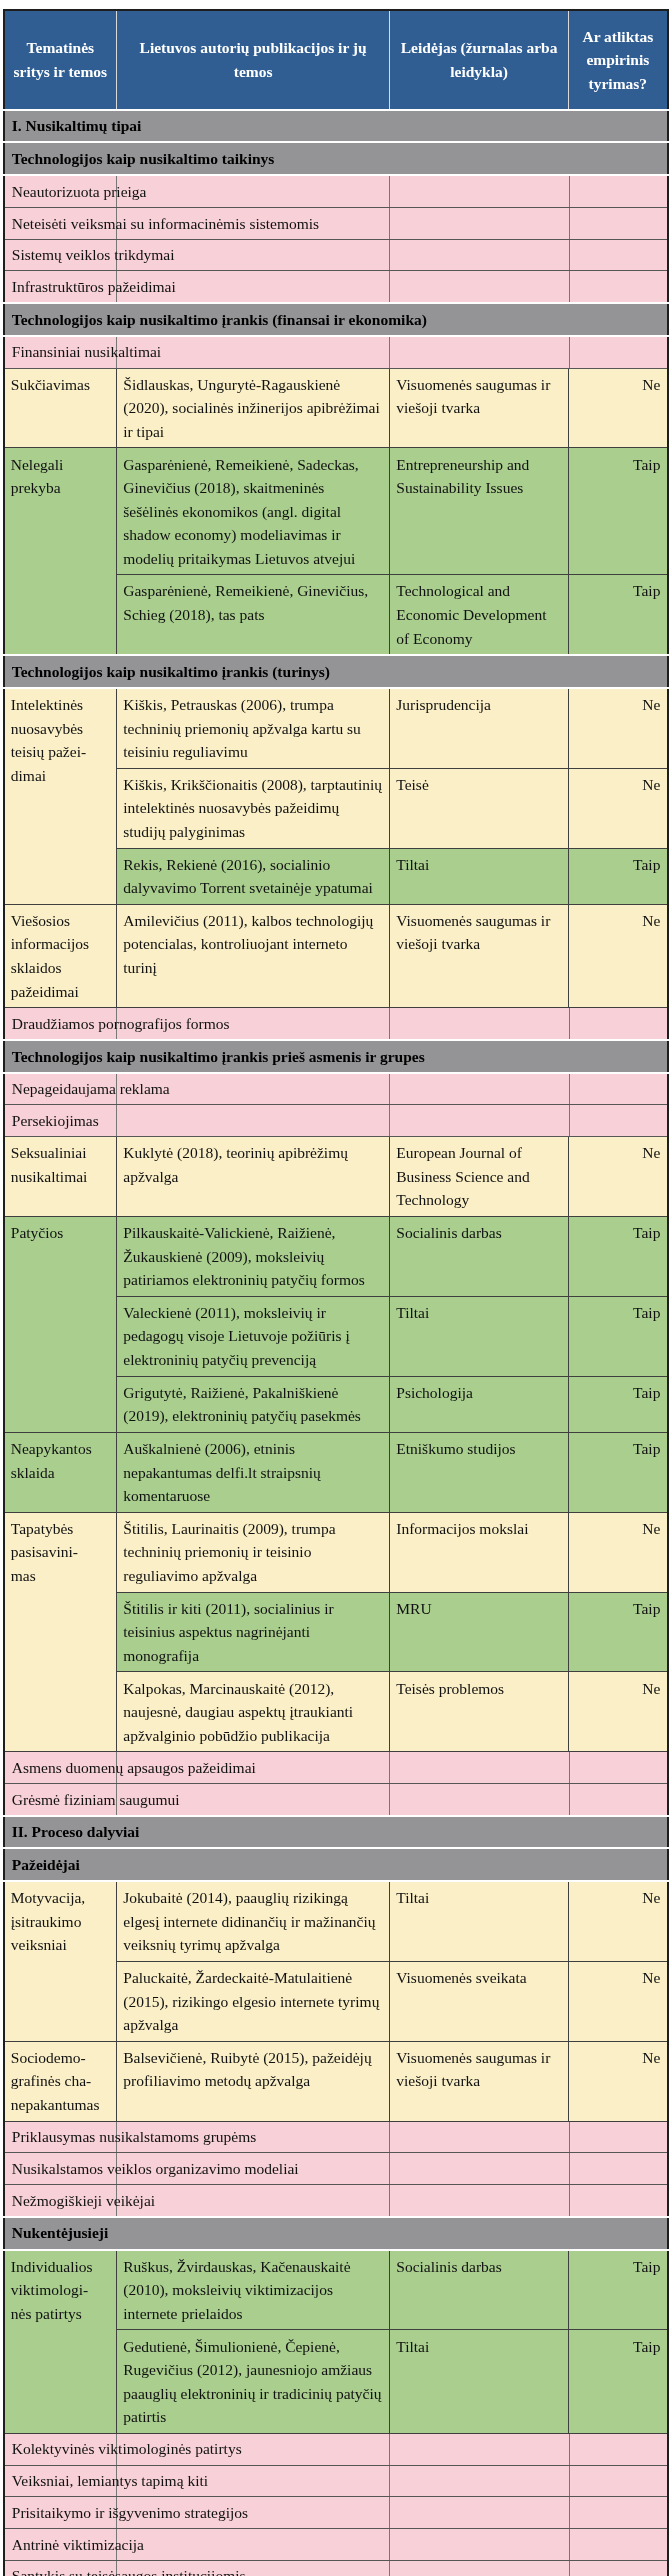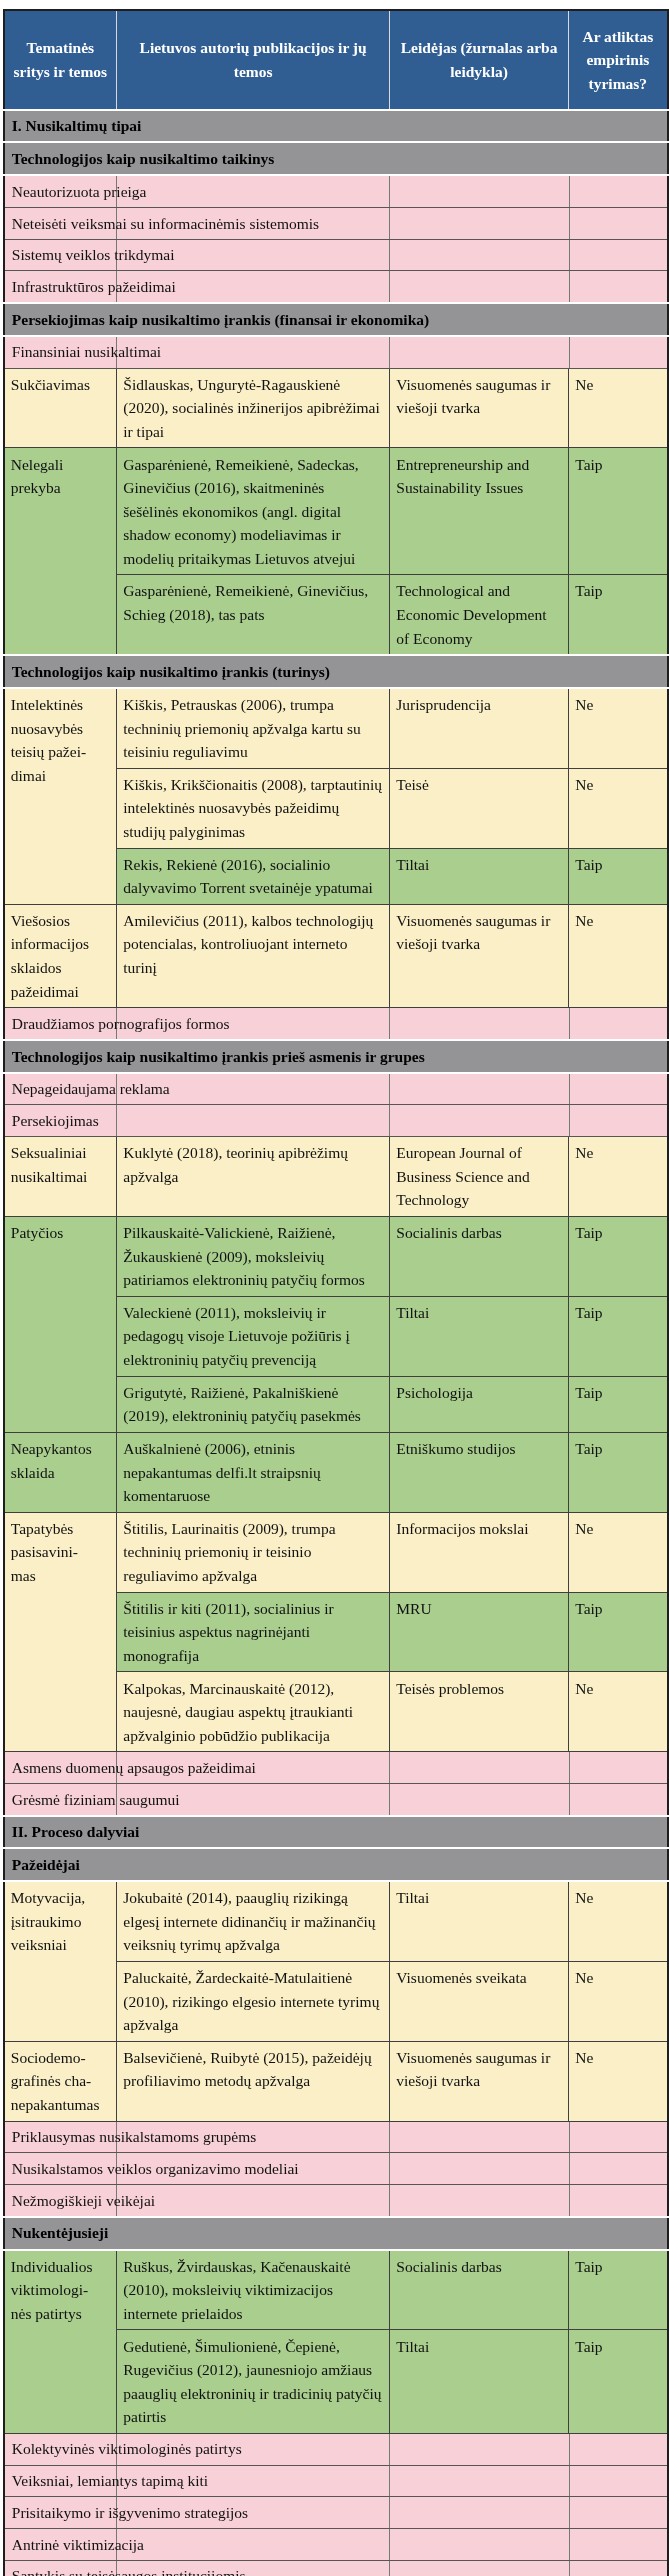--- a/index.html
+++ b/index.html
@@ -67,21 +67,21 @@
     border: 1px solid #3f3f3f;
     padding: 4.1px 6.2px;
   }
   tr.data-row.group-start td { border-top: 1.5px solid #2e2e2e; }
   td.topic-cell {
     white-space: pre-line;
     padding: 4.1px 4.1px 4.1px 6.2px;
   }
   td.pub-cell { padding-right: 30px; margin-left: 23px; }
   td.publisher-cell { padding-right: 21.6px; margin-top: 33px; }
-  td.emp-cell { padding-right: 6.2px; }
+  td.emp-cell { padding-right: 6.2px; text-align: right; }
   .shade-yellow { background: var(--c-yellow, #FAEFC6); }
   .shade-green  { background: var(--c-green, #A9CE8E); }
 </style>
 </head>
 <body>
 
 <div class="page">
   <table class="themes">
     <colgroup>
       <col class="c1">
@@ -110,35 +110,35 @@
         <tr class="topic-row">
           <td colspan="4">Neteisėti veiksmai su informacinėmis sistemomis</td>
         </tr>
         <tr class="topic-row">
           <td colspan="4">Sistemų veiklos trikdymai</td>
         </tr>
         <tr class="topic-row">
           <td colspan="4">Infrastruktūros pažeidimai</td>
         </tr>
         <tr class="section-row">
-          <td colspan="4">Persekiojimas kaip nusikaltimo įrankis (finansai ir ekonomika)</td>
+          <td colspan="4">Technologijos kaip nusikaltimo įrankis (finansai ir ekonomika)</td>
         </tr>
         <tr class="topic-row">
           <td colspan="4">Finansiniai nusikaltimai</td>
         </tr>
         <tr class="data-row group-start">
           <td class="topic-cell shade-yellow" rowspan="1">Sukčiavimas</td>
           <td class="pub-cell shade-yellow">Šidlauskas, Ungurytė-Ragauskienė (2020), socialinės inžinerijos apibrėžimai ir tipai</td>
           <td class="publisher-cell shade-yellow">Visuomenės saugumas ir viešoji tvarka</td>
           <td class="emp-cell shade-yellow">Ne</td>
         </tr>
         <tr class="data-row group-start">
           <td class="topic-cell shade-green" rowspan="2">Nelegali
 prekyba</td>
-          <td class="pub-cell shade-green">Gasparėnienė, Remeikienė, Sadeckas, Ginevičius (2016), skaitmeninės šešėlinės ekonomikos (angl. digital shadow economy) modeliavimas ir modelių pritaikymas Lietuvos atvejui</td>
+          <td class="pub-cell shade-green">Gasparėnienė, Remeikienė, Sadeckas, Ginevičius (2018), skaitmeninės šešėlinės ekonomikos (angl. digital shadow economy) modeliavimas ir modelių pritaikymas Lietuvos atvejui</td>
           <td class="publisher-cell shade-green">Entrepreneurship and Sustainability Issues</td>
           <td class="emp-cell shade-green">Taip</td>
         </tr>
         <tr class="data-row">
           <td class="pub-cell shade-green">Gasparėnienė, Remeikienė, Ginevičius, Schieg (2018), tas pats</td>
           <td class="publisher-cell shade-green">Technological and Economic Development of Economy</td>
           <td class="emp-cell shade-green">Taip</td>
         </tr>
         <tr class="section-row">
           <td colspan="4">Technologijos kaip nusikaltimo įrankis (turinys)</td>
@@ -245,21 +245,21 @@
         </tr>
         <tr class="data-row group-start">
           <td class="topic-cell shade-yellow" rowspan="2">Motyvacija,
 įsitraukimo
 veiksniai</td>
           <td class="pub-cell shade-yellow">Jokubaitė (2014), paauglių rizikingą elgesį internete didinančių ir mažinančių veiksnių tyrimų apžvalga</td>
           <td class="publisher-cell shade-yellow">Tiltai</td>
           <td class="emp-cell shade-yellow">Ne</td>
         </tr>
         <tr class="data-row">
-          <td class="pub-cell shade-yellow">Paluckaitė, Žardeckaitė-Matulaitienė (2010), rizikingo elgesio internete tyrimų apžvalga</td>
+          <td class="pub-cell shade-yellow">Paluckaitė, Žardeckaitė-Matulaitienė (2015), rizikingo elgesio internete tyrimų apžvalga</td>
           <td class="publisher-cell shade-yellow">Visuomenės sveikata</td>
           <td class="emp-cell shade-yellow">Ne</td>
         </tr>
         <tr class="data-row group-start">
           <td class="topic-cell shade-yellow" rowspan="1">Sociodemo-
 grafinės cha-
 nepakantumas</td>
           <td class="pub-cell shade-yellow">Balsevičienė, Ruibytė (2015), pažeidėjų profiliavimo metodų apžvalga</td>
           <td class="publisher-cell shade-yellow">Visuomenės saugumas ir viešoji tvarka</td>
           <td class="emp-cell shade-yellow">Ne</td>

